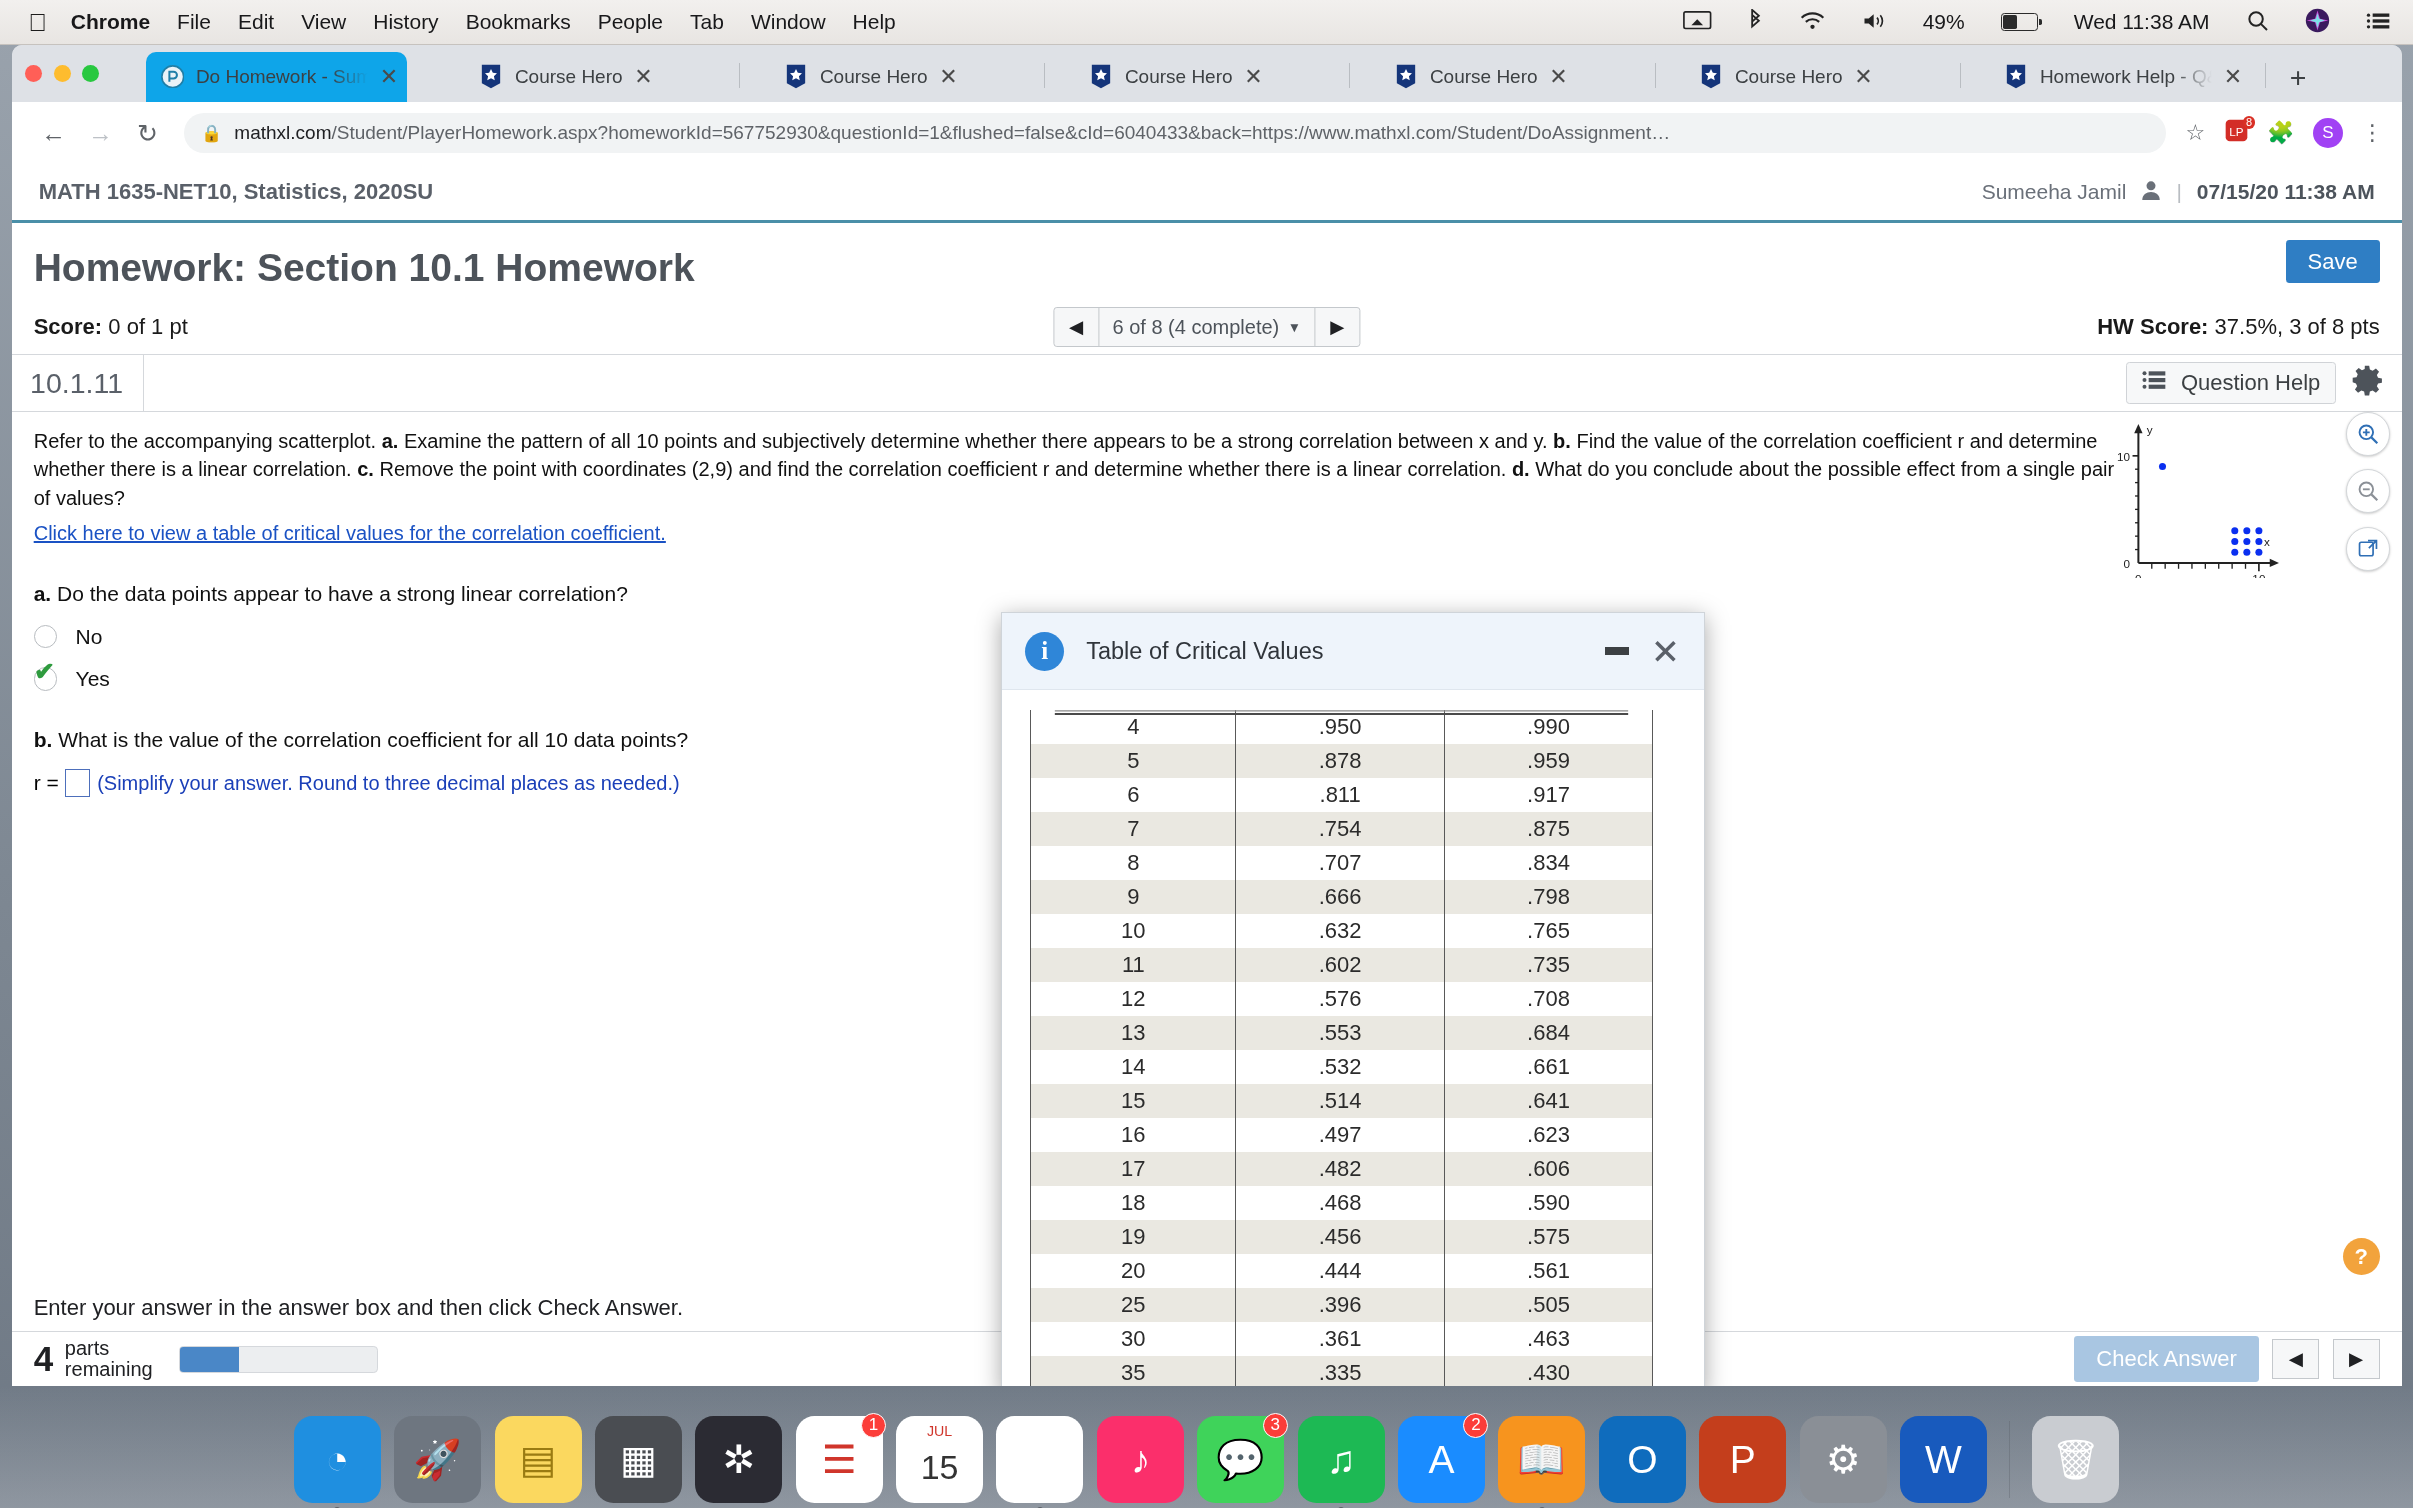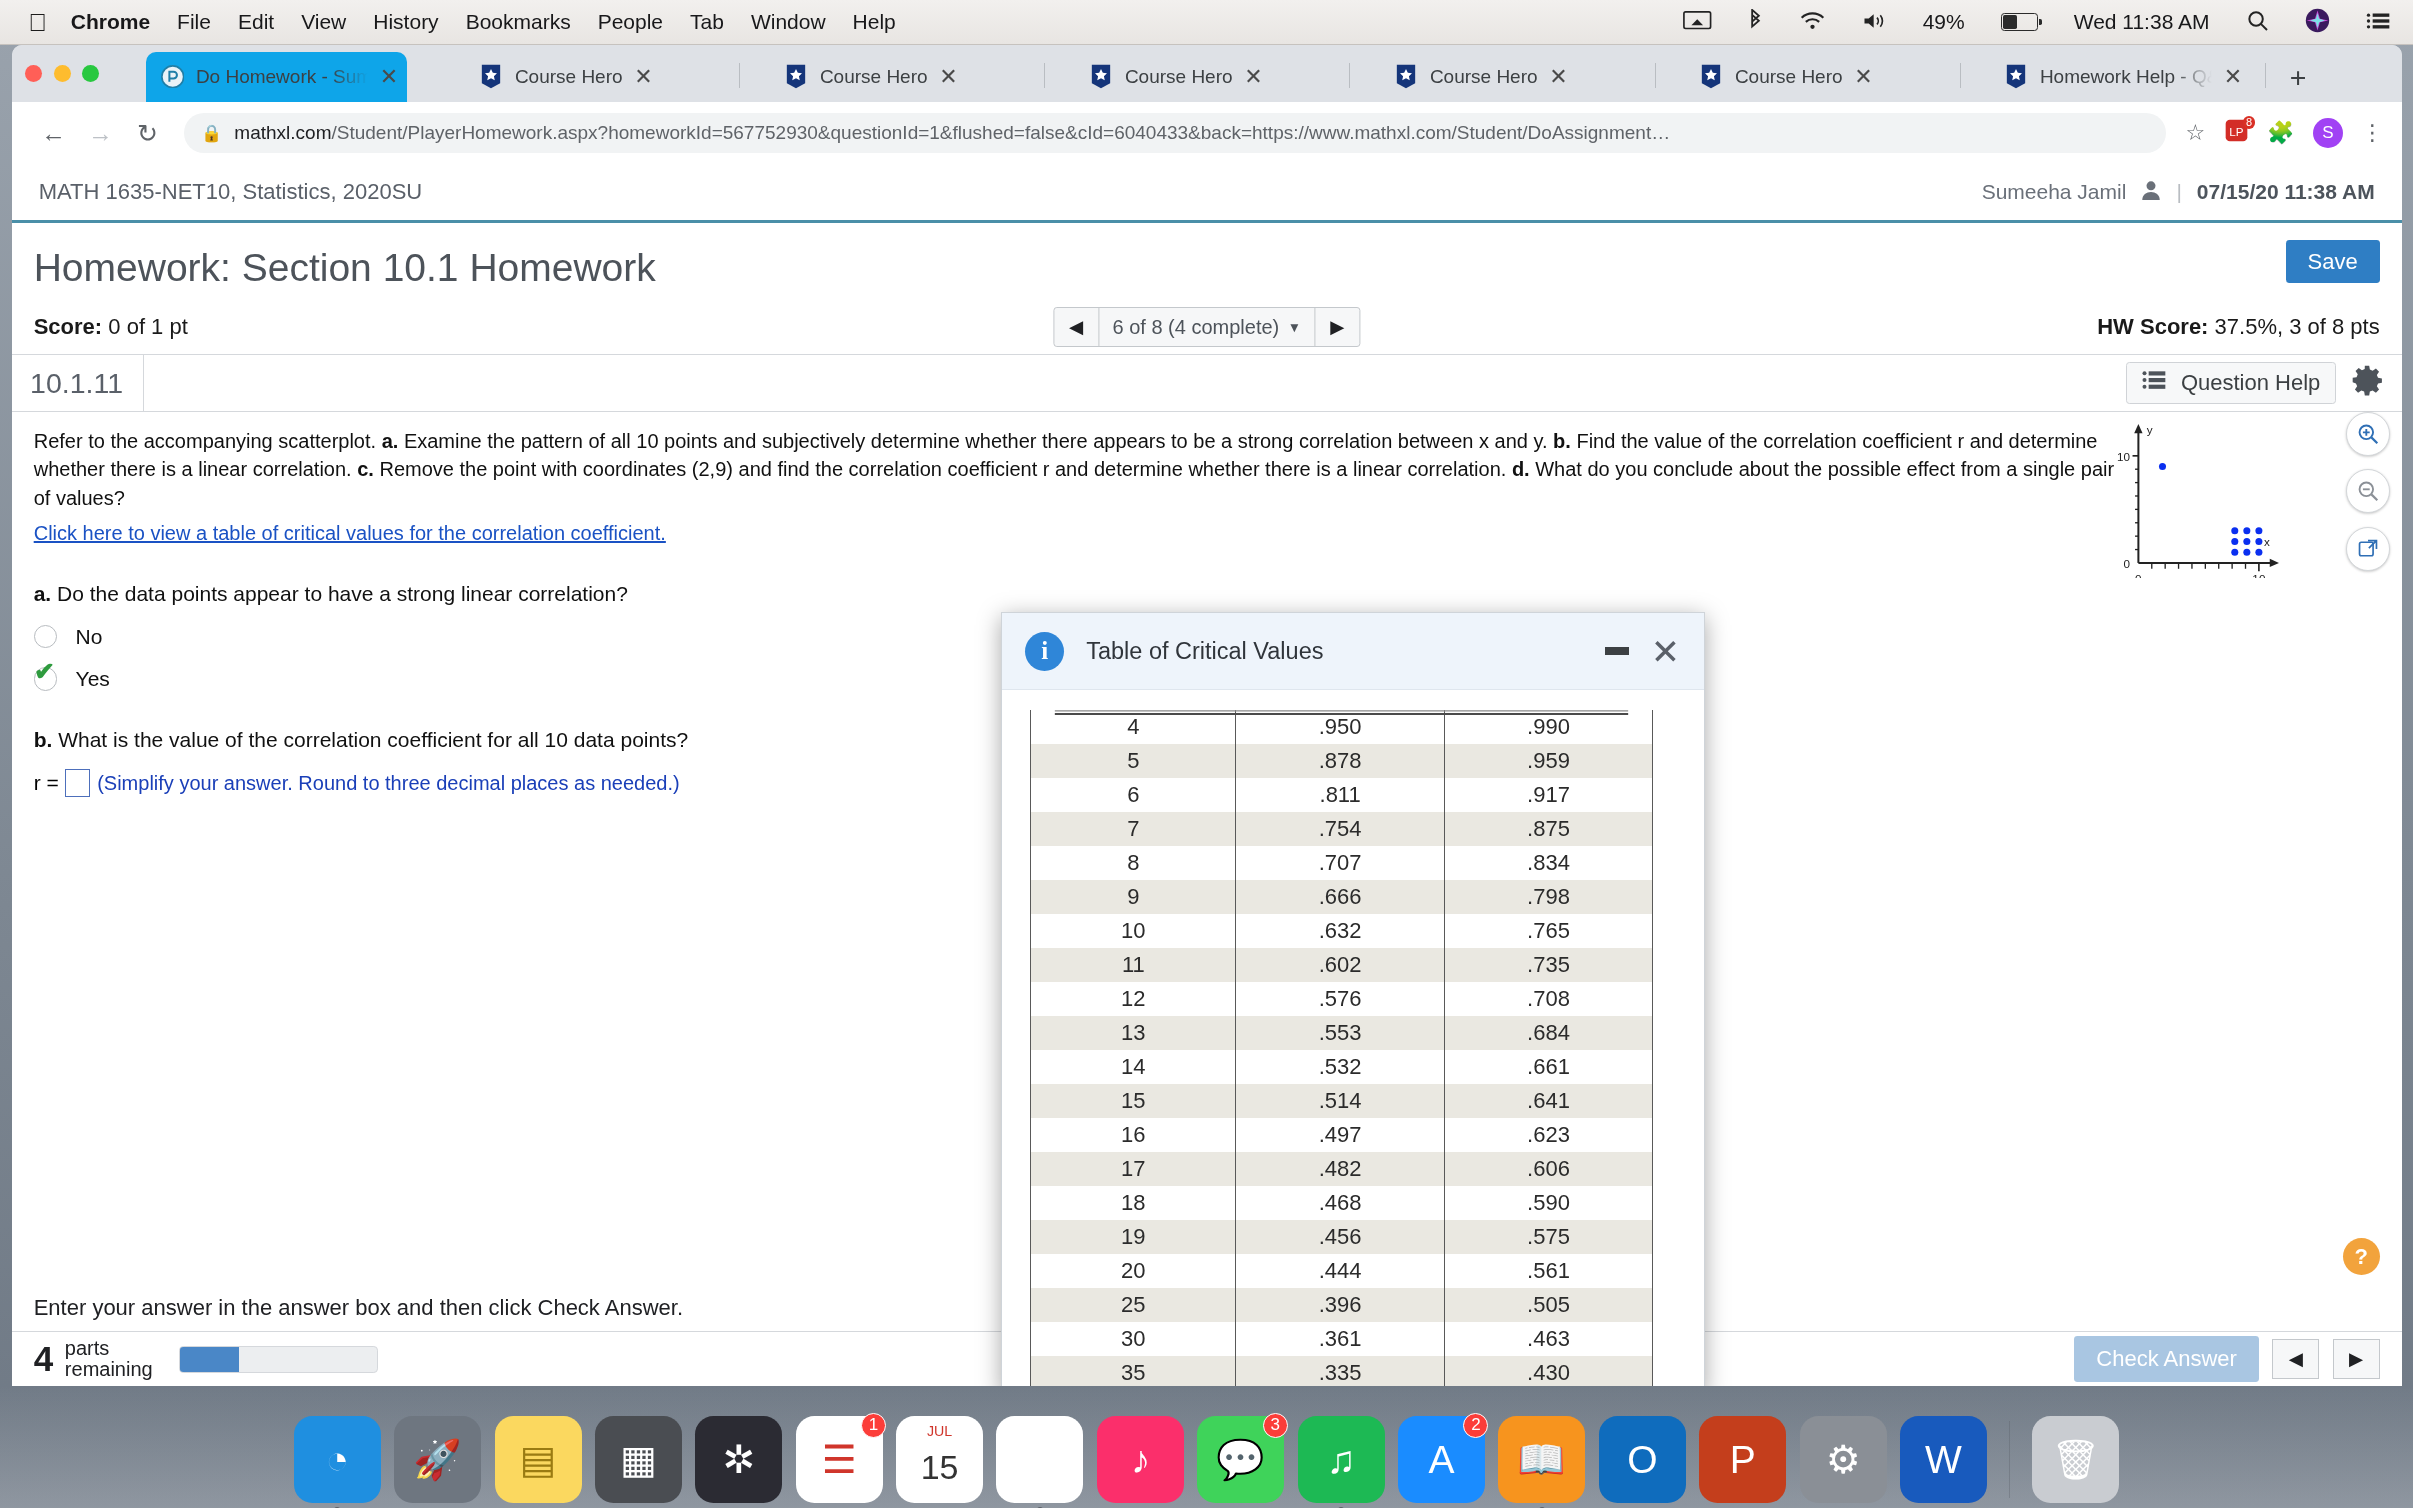--- a/index.html
+++ b/index.html
@@ -70,27 +70,27 @@
   #omnibox .rest { color:#5f6368; }
   .tb-right { display:flex; align-items:center; gap: 18.4px; padding-left: 6.7px;}
   .tb-ico { font-size:22px; color:#5f6368; position:relative; }
   .ext-badge { position:absolute; top:-1.7px; right:-6.7px; background:#d93025; color:#fff; font-size:11px; border-radius:6.7px; padding:0 3.4px; line-height:13.4px;}
   .avatar { width:30px;height:30px;border-radius:50%;background:#a142f4;color:#fff;font-size:17px;display:flex;align-items:center;justify-content:center;}
 
   
   #page { position:absolute; top: 119px; left:0; width: 2390px; height: 1222px; background:#ffffff; overflow:hidden;}
 
   #mxl-header { height: 59px; display:flex; align-items:center; padding: 0 27px; border-bottom: 3.4px solid #4a8fa8; }
-  #mxl-header .course { font-size:22px; font-weight:normal; color:#5a6069;}
+  #mxl-header .course { font-size:22px; font-weight:bold; color:#5a6069;}
   #mxl-header .right { margin-left:auto; display:flex; align-items:center; gap: 15px; font-size:21px; color:#6a7079;}
   #mxl-header .right .date { font-weight:bold; color:#4d545c;}
   #mxl-header .right .sep { color:#b9bdc2; }
 
   #hwtitle-row { height: 77px; display:flex; align-items:center; padding: 0 22px;}
-  #hwtitle { font-size: 39px; color:#4d535a; font-weight:normal;margin-top:13px;}
+  #hwtitle { font-size: 39px; color:#4d535a; font-weight:bold;margin-top:13px;}
   .btn-save {
     margin-left:auto; background:#2f7ec4; color:#fff; font-size:22px;
     padding: 8.4px 22px; border-radius: 3.4px; border:none;
   }
 
   #score-row { height: 55px; display:flex; align-items:center; padding: 0 22px; border-bottom:0.8px solid #d5d8dc; position:relative;}
   .score-left { font-size: 22px; color:#1a1a1a;}
   .score-left b { font-weight:bold; }
   .score-right { position:absolute; right:22px; font-size:22px; color:#1a1a1a;}
   .score-right b { font-weight:bold; }

